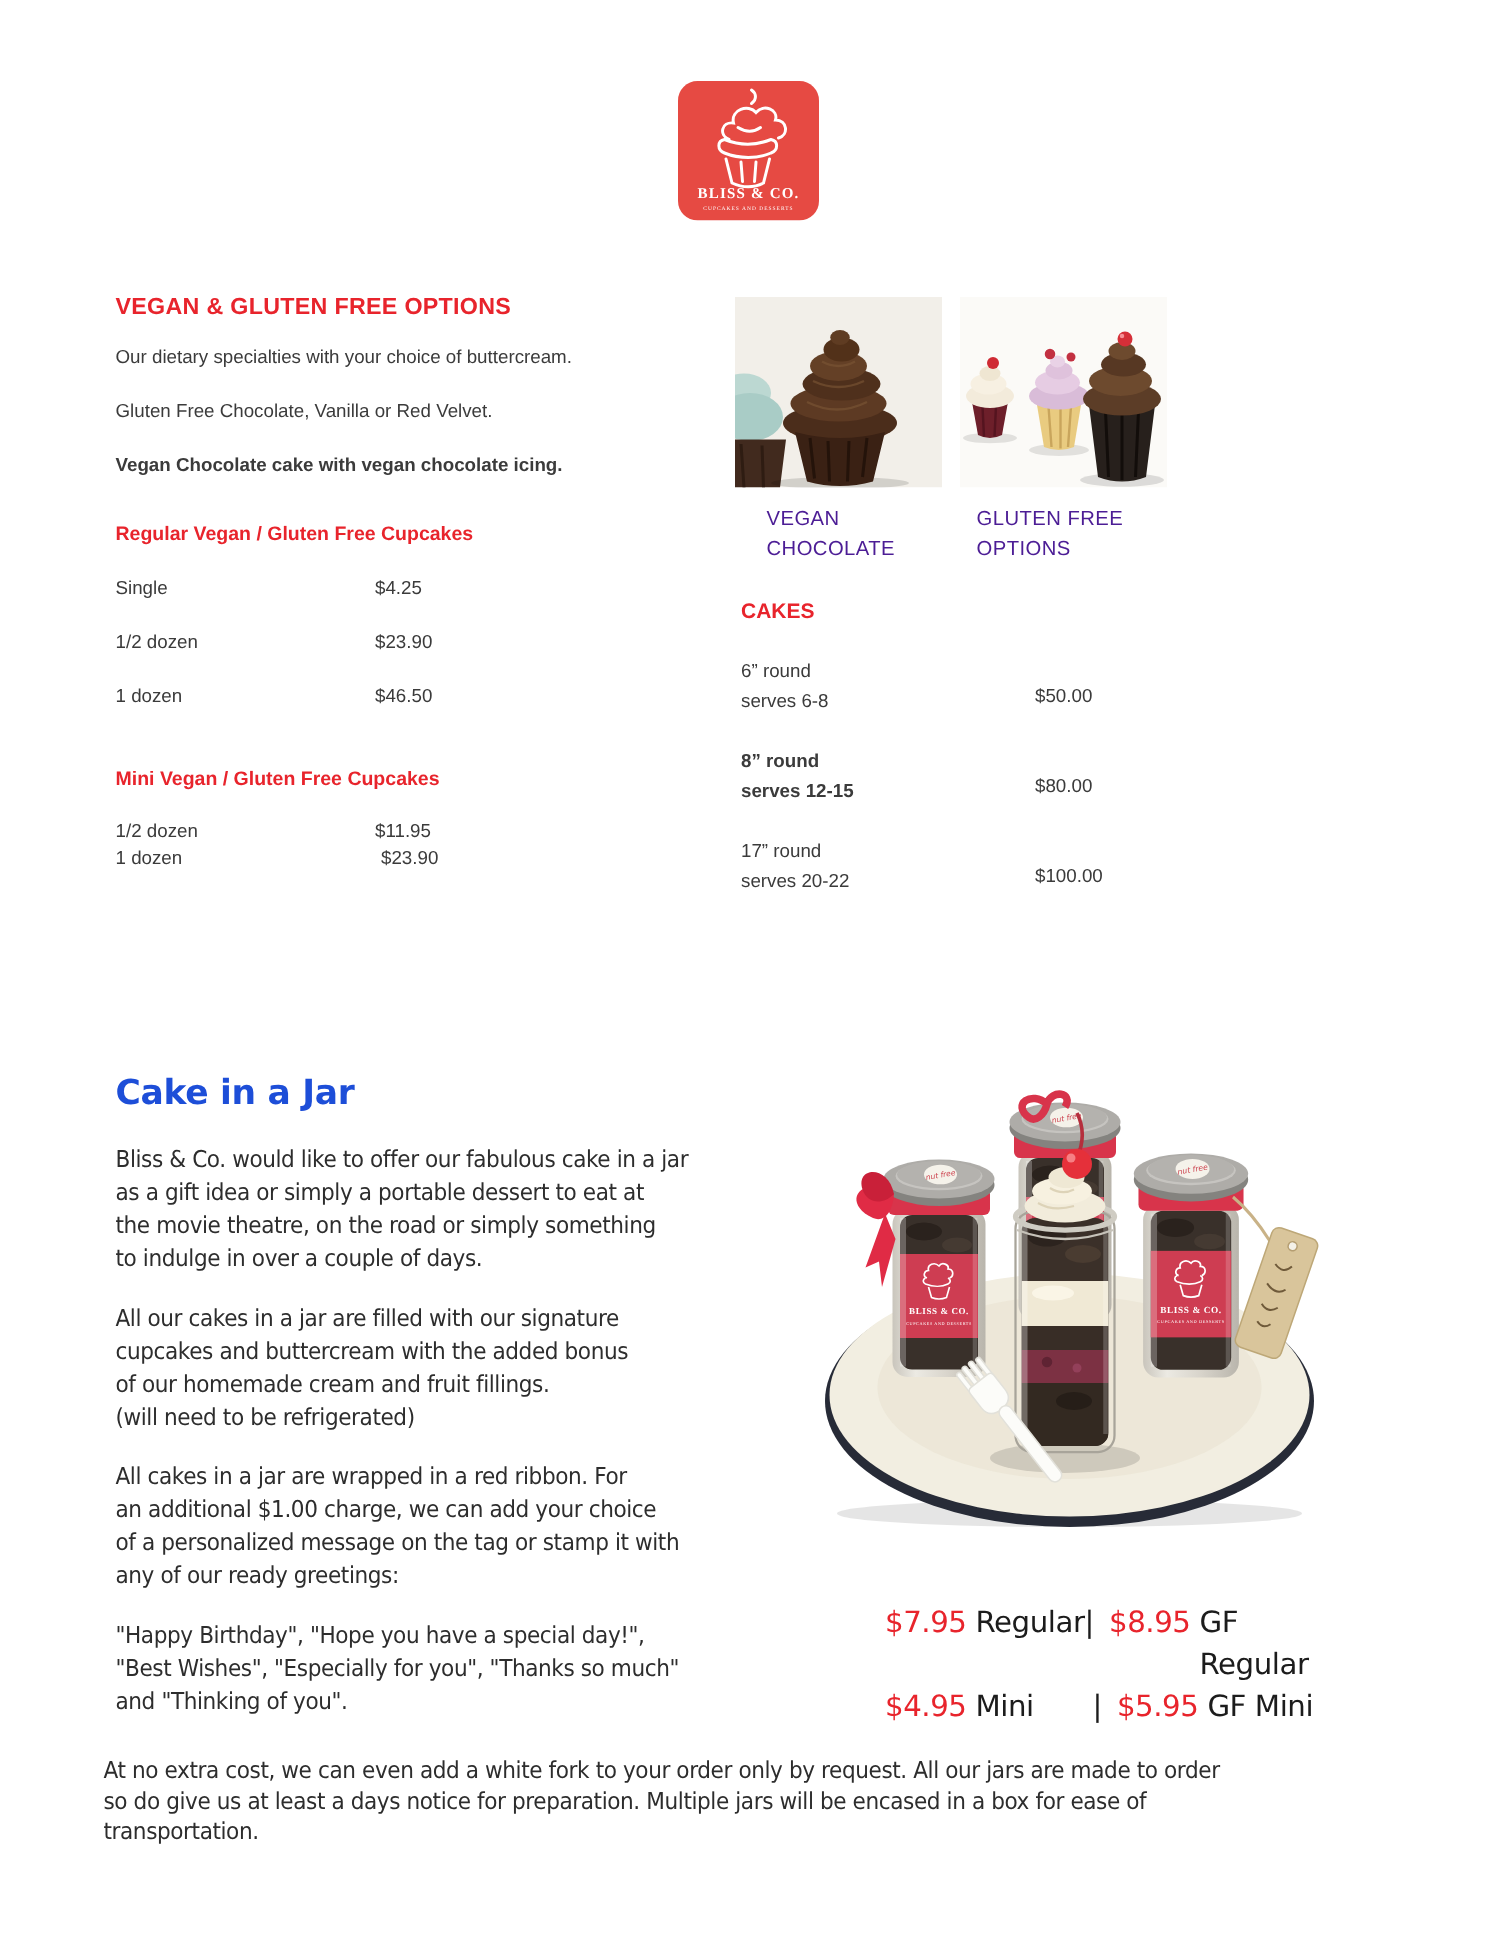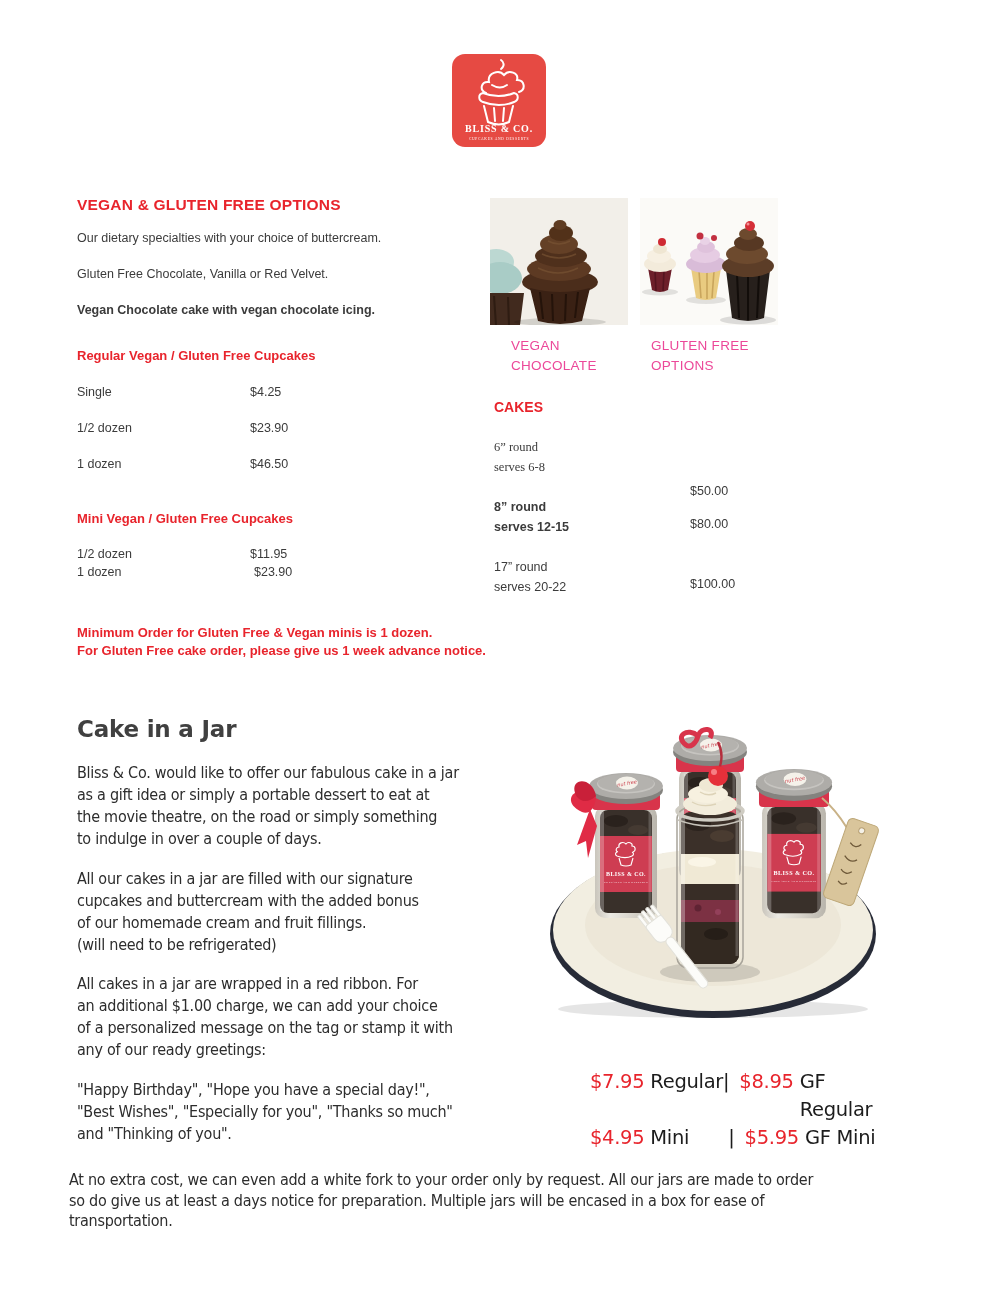--- a/index.html
+++ b/index.html
@@ -6,27 +6,27 @@
   .page{position:relative;width:888px;height:1294px;background:#ffffff;overflow:hidden;
         font-family:"Liberation Sans",sans-serif;}
   .abs{position:absolute;}
   
   .h-main{font-size:15.5px;font-weight:bold;color:#e8242c;letter-spacing:.2px;}
   .body-line{font-size:12.5px;color:#3b3b3b;}
   .sub-head{font-size:13px;font-weight:bold;color:#e8242c;}
   .prow{left:77px;width:300px;height:16px;font-size:12.5px;color:#3b3b3b;}
   .prow .pr{position:absolute;left:173px;top:0;}
   .notice{font-size:13px;font-weight:bold;color:#e8242c;line-height:17.5px;white-space:pre-line;}
-  .cap{font-size:13.5px;color:#ec4899;line-height:19.5px;letter-spacing:.3px;white-space:pre-line;}
+  .cap{font-size:13.5px;color:#4c1d95;line-height:19.5px;letter-spacing:.3px;white-space:pre-line;}
   .cakes-title{font-size:14px;font-weight:bold;color:#e8242c;}
   .cakerow{left:494px;font-size:12.5px;color:#3b3b3b;line-height:20px;}
   .cakerow span{display:block;}
   .cakeprice{left:690px;font-size:12.5px;color:#3b3b3b;}
   
-  .jar-title{font-size:23px;font-weight:bold;color:#404040;font-family:"DejaVu Sans",sans-serif;letter-spacing:-.2px;}
+  .jar-title{font-size:23px;font-weight:bold;color:#1d4ed8;font-family:"DejaVu Sans",sans-serif;letter-spacing:-.2px;}
   .jar-p{font-family:"DejaVu Sans",sans-serif;font-size:15.5px;line-height:22px;color:#2d2d2d;
          white-space:pre-line;letter-spacing:-.3px;transform:scaleX(.93);transform-origin:0 0;width:520px;}
   .jp-line{display:flex;font-family:"DejaVu Sans",sans-serif;font-size:19.5px;line-height:28px;color:#1c1c1c;letter-spacing:-.3px;}
   .jp-amt{color:#e8242c;margin-right:6px;}
   .jp-word1{width:78px;}
   .jp-pipe{margin-right:10px;}
   .jar-footer{font-family:"DejaVu Sans",sans-serif;font-size:15.5px;line-height:20.5px;color:#2d2d2d;
          white-space:pre-line;letter-spacing:-.3px;transform:scaleX(.93);transform-origin:0 0;width:900px;}
   svg text{user-select:none;}
 </style>
@@ -76,22 +76,20 @@
 
   <div class="abs prow" style="top:547px;">
     <span>1/2 dozen</span>
     <span class="pr">$11.95</span>
   </div>
   <div class="abs prow" style="top:565px;">
     <span>1 dozen</span>
     <span class="pr" style="left:177px;">$23.90</span>
   </div>
 
-  <div class="abs notice" style="left:77px;top:624px;">Minimum Order for Gluten Free &amp; Vegan minis is 1 dozen.
-For Gluten Free cake order, please give us 1 week advance notice.</div>
 
   <div class="abs" style="left:490px;top:198px;width:138px;height:127px;">
     <svg width="138" height="127" viewBox="0 0 138 127">
       <rect width="138" height="127" fill="#f2efe9"></rect>
       <ellipse cx="6" cy="64" rx="18" ry="13" fill="#bcd8d2"></ellipse>
       <ellipse cx="10" cy="80" rx="22" ry="16" fill="#a9ccc6"></ellipse>
       <path d="M-5,95 L0,127 L30,127 L34,95 Z" fill="#412a1e"></path>
       <path d="M4,98 l2,29 M18,99 l1,28" stroke="#2e1c12" stroke-width="2" fill="none"></path>
       <ellipse cx="70" cy="124" rx="46" ry="4" fill="#000000" opacity=".13"></ellipse>
       <ellipse cx="70" cy="84" rx="38" ry="13" fill="#4b2d1b"></ellipse>
@@ -143,25 +141,25 @@
     </svg>
   </div>
 
   <div class="abs cap" style="left:511px;top:336px;">VEGAN
 CHOCOLATE</div>
   <div class="abs cap" style="left:651px;top:336px;">GLUTEN FREE
 OPTIONS</div>
 
   <div class="abs cakes-title" style="left:494px;top:399px;">CAKES</div>
 
-  <div class="abs cakerow" style="top:437px;font-family:Liberation Serif, serif;">
+  <div class="abs cakerow" style="top:437px;">
     <span>6” round</span>
     <span>serves 6-8</span>
   </div>
-  <div class="abs cakeprice" style="top:457px;margin-top:27px;">$50.00</div>
+  <div class="abs cakeprice" style="top:457px;">$50.00</div>
 
   <div class="abs cakerow" style="top:497px;font-weight:bold;">
     <span>8” round</span>
     <span>serves 12-15</span>
   </div>
   <div class="abs cakeprice" style="top:517px;">$80.00</div>
 
   <div class="abs cakerow" style="top:557px;">
     <span>17” round</span>
     <span>serves 20-22</span>

